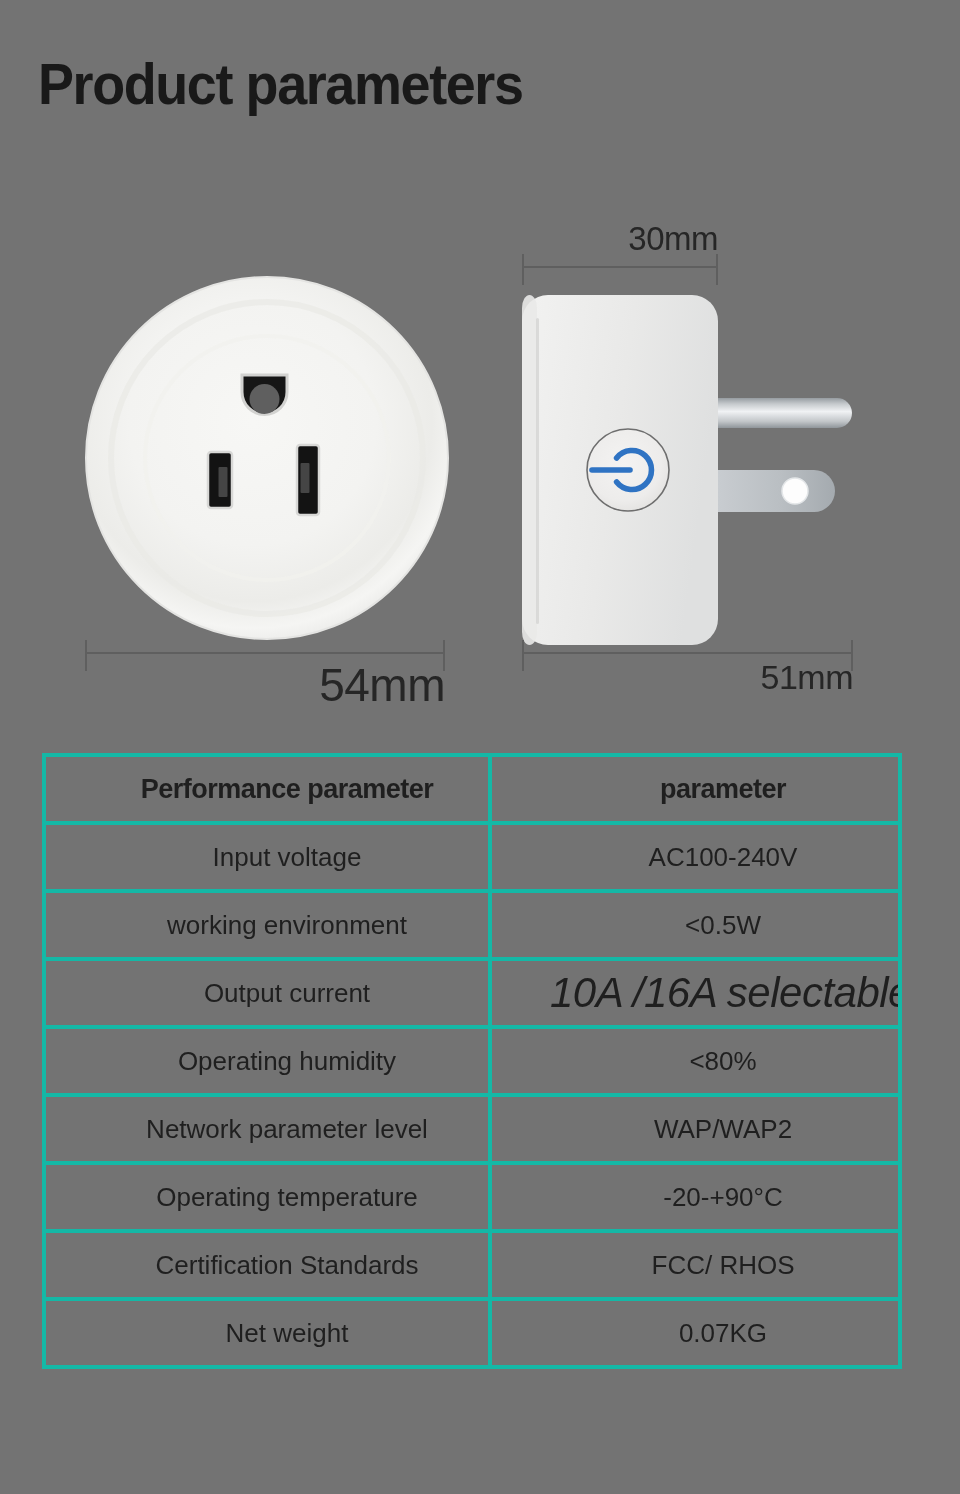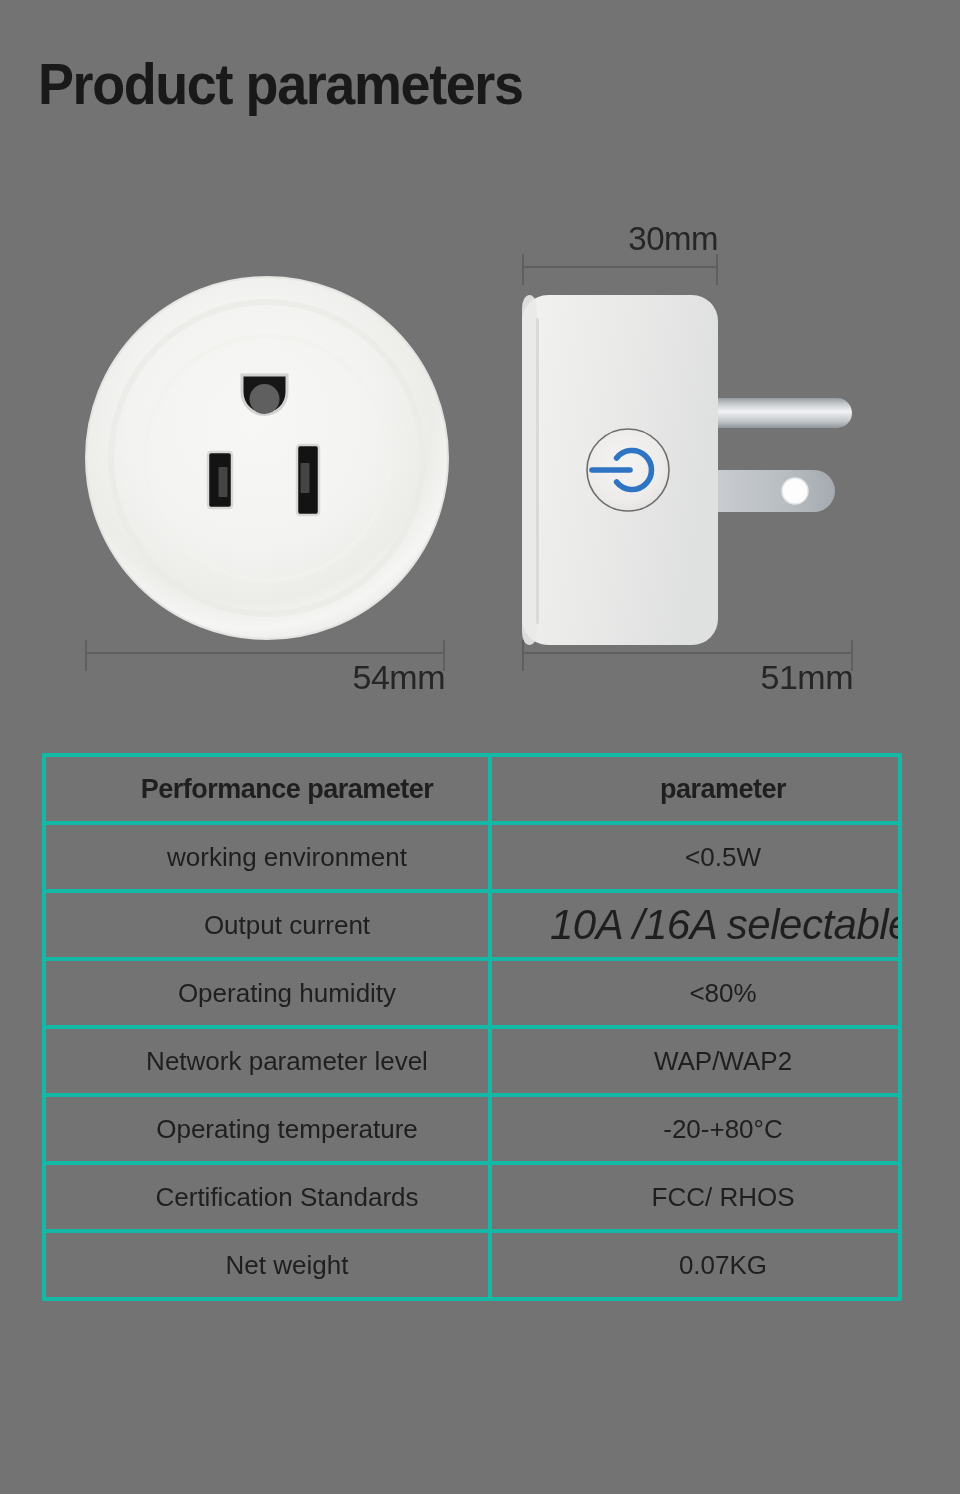--- a/index.html
+++ b/index.html
@@ -18,21 +18,21 @@
   .side-svg{left:500px;top:280px;}
   
   .dim-line{position:absolute;height:2px;background:#5f5f5f;}
   .dim-line .tick{position:absolute;width:2px;height:31px;background:#5f5f5f;top:-12px;}
   .dim-line .tick.left{left:0;}
   .dim-line .tick.right{right:0;}
   .dim-label{position:absolute;text-align:right;font-size:33px;color:#262626;letter-spacing:-0.5px;}
   #dim-label-30{left:522px;top:220px;width:196px;}
   #dim-line-30{left:522px;top:266px;width:196px;}
   #dim-line-54{left:85px;top:652px;width:360px;}
-  #dim-label-54{left:85px;top:658px;width:360px;font-size:34px;}
+  #dim-label-54{left:85px;top:658px;width:360px;font-size:46px;}
   #dim-line-51{left:522px;top:652px;width:331px;}
   #dim-label-51{left:522px;top:658px;width:331px;font-size:34px;}
   
   table.params{
     position:absolute;left:42px;top:753px;width:856px;
     border-collapse:collapse;table-layout:fixed;
     font-size:26px;color:#1f1f1f;
   }
   table.params col.c1{width:446px;}
   table.params col.c2{width:410px;}
@@ -142,38 +142,42 @@
         <col class="c2">
       </colgroup>
     <thead>
       <tr>
         <th>Performance parameter</th>
         <th class="val">parameter</th>
       </tr>
     </thead>
     <tbody>
       <tr>
+        <td>Input voltage</td>
+        <td class="val">AC100-240V</td>
+      </tr>
+      <tr>
         <td>working environment</td>
         <td class="val">&lt;0.5W</td>
       </tr>
       <tr>
         <td>Output current</td>
         <td class="val big">10A /16A selectable</td>
       </tr>
       <tr>
         <td>Operating humidity</td>
         <td class="val">&lt;80%</td>
       </tr>
       <tr>
         <td>Network parameter level</td>
         <td class="val">WAP/WAP2</td>
       </tr>
       <tr>
         <td>Operating temperature</td>
-        <td class="val">-20-+80°C</td>
+        <td class="val">-20-+90°C</td>
       </tr>
       <tr>
         <td>Certification Standards</td>
         <td class="val">FCC/ RHOS</td>
       </tr>
       <tr>
         <td>Net weight</td>
         <td class="val">0.07KG</td>
       </tr>
     </tbody>

